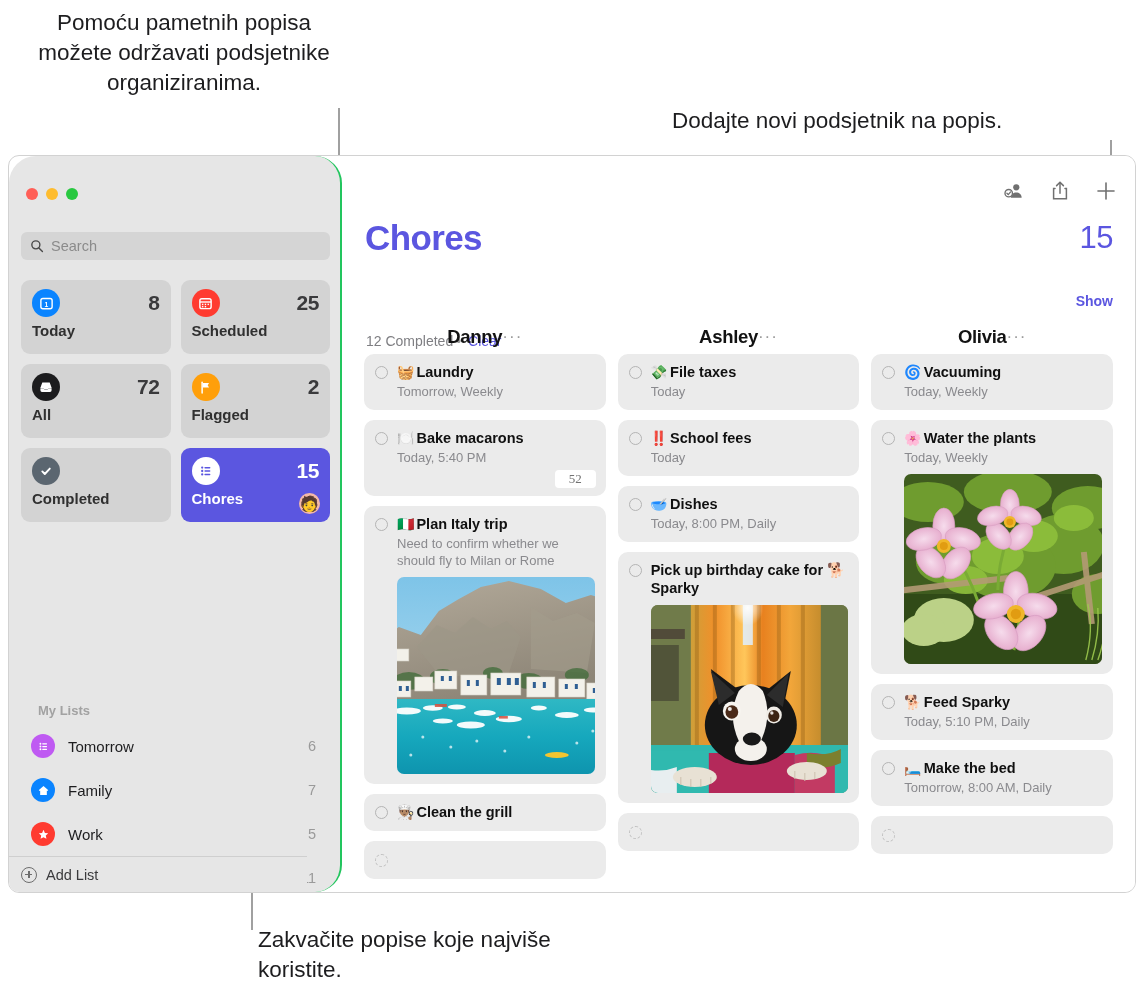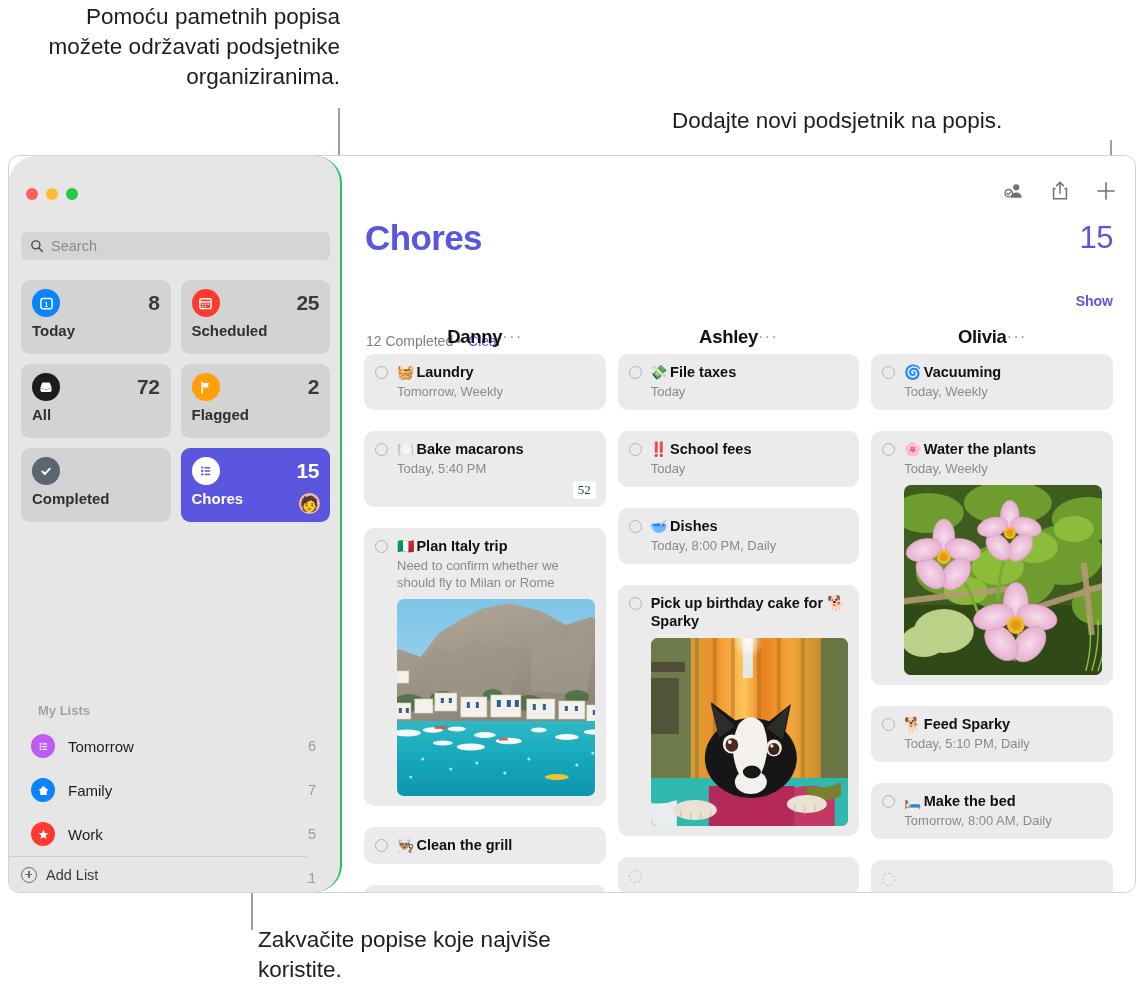--- a/index.html
+++ b/index.html
@@ -7,21 +7,21 @@
     width: 1144px; height: 995px;
     background: #ffffff;
     font-family: "Liberation Sans", sans-serif;
     -webkit-font-smoothing: antialiased;
     overflow: hidden;
   }
   #stage { position: relative; width: 1144px; height: 995px; }
 
   
   .callout { position: absolute; color: #1d1d1f; font-size: 22.5px; line-height: 30px; }
-  #callout-tl { left: 28px; top: 2px; width: 312px; text-align: right; }
+  #callout-tl { left: 28px; top: 8px; width: 312px; text-align: center; }
   #callout-tr { left: 672px; top: 106px; width: 428px; text-align: left; }
   #callout-bl { left: 258px; top: 925px; width: 330px; text-align: left; }
 
   .leader { position: absolute; background: #a0a0a0; }
   #leader-tl { left: 338px; top: 108px; width: 1.6px; height: 48px; }
   #leader-tr { left: 1110px; top: 140px; width: 1.6px; height: 47px; }
   #leader-bl { left: 251px; top: 513px; width: 1.6px; height: 417px; }
 
   
   #window {
@@ -141,37 +141,37 @@
     position: absolute; left: 0; top: 164px; right: 0; bottom: 0;
     display: flex; gap: 0px; padding: 0 16px;
   }
   .col { flex: 1 1 0; min-width: 0; padding: 0 6px; }
   .colhead { display: flex; align-items: center; justify-content: center; height: 34px; padding: 0 4px; }
   .colhead .cname { font-size: 18.5px; font-weight: 700; color: #121212; letter-spacing: -0.3px; }
   .colhead .dots { font-size: 17px; color: #9b9b9b; letter-spacing: 1px; line-height: 10px; }
 
   .card {
     background: #ebebeb; border-radius: 10px;
-    margin-bottom: 21px; padding: 9px 11px 10px 11px;
+    margin-bottom: 10px; padding: 9px 11px 10px 11px;
     position: relative; display: flex; gap: 9px;
   }
   .circle {
     width: 13px; height: 13px; border-radius: 50%;
     border: 1.3px solid #b4b4b4; flex: 0 0 13px; margin-top: 3px;
   }
   .circle.dash { border-style: dashed; border-color: #c0c0c0; }
   .cbody { flex: 1; min-width: 0; }
   .ctitle { font-size: 14.5px; font-weight: 600; color: #101010; line-height: 18px; }
   .ctitle .emo { font-size: 14px; margin-right: 2px; }
   .csub { font-size: 13px; color: #8a8a8e; margin-top: 2px; line-height: 17px; }
   .cnote { font-size: 13px; color: #8a8a8e; margin-top: 2px; line-height: 17px; }
   .cbadge {
     position: absolute; right: 10px; bottom: 8px;
-    background: #fff; border-radius: 4px; padding: 1px 5px;
-    font-size: 13px; color: #14532d; font-family: "Liberation Serif", serif;
+    background: #fff; border-radius: 4px; padding: 1px 14px;
+    font-size: 13px; color: #737373; font-family: "Liberation Serif", serif;
   }
   .photo { margin-top: 8px; border-radius: 7px; height: 197px; width: 100%; overflow: hidden; position: relative; }
   .photo.dog { height: 188px; }
   .photo.flower { height: 190px; }
   .card.empty { height: 38px; align-items: center; padding-top: 0; padding-bottom: 0; }
   .card.empty .circle { margin-top: 0; }
   .card.clipped { margin-bottom: 0; }
 </style>
 </head>
 <body>

